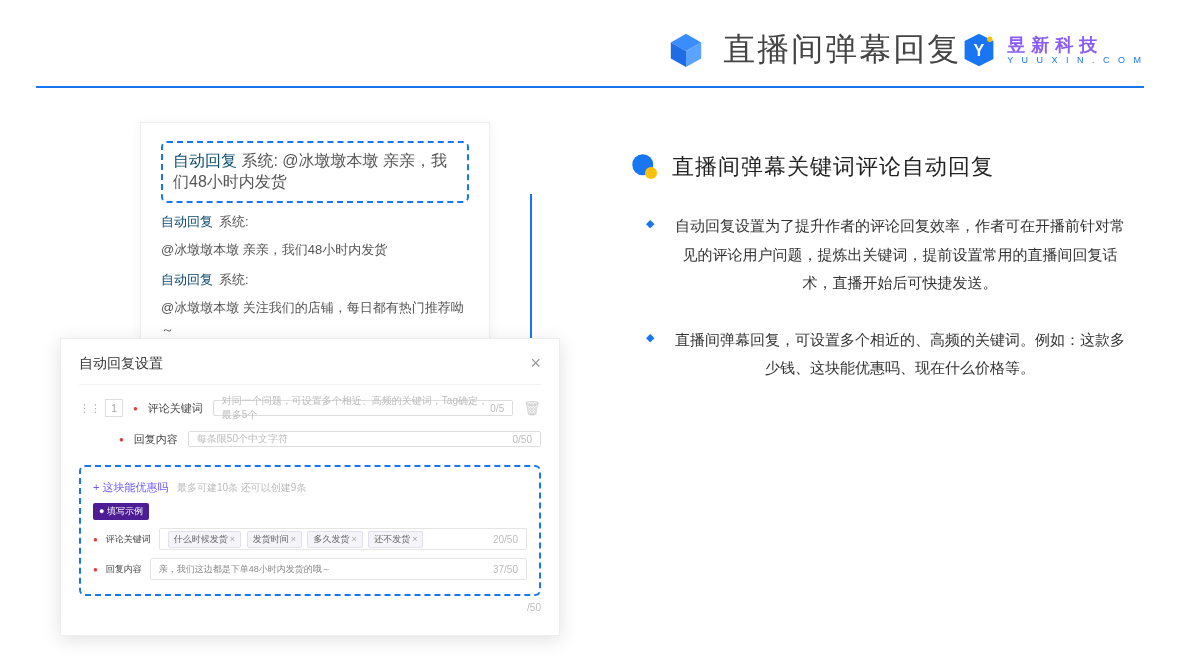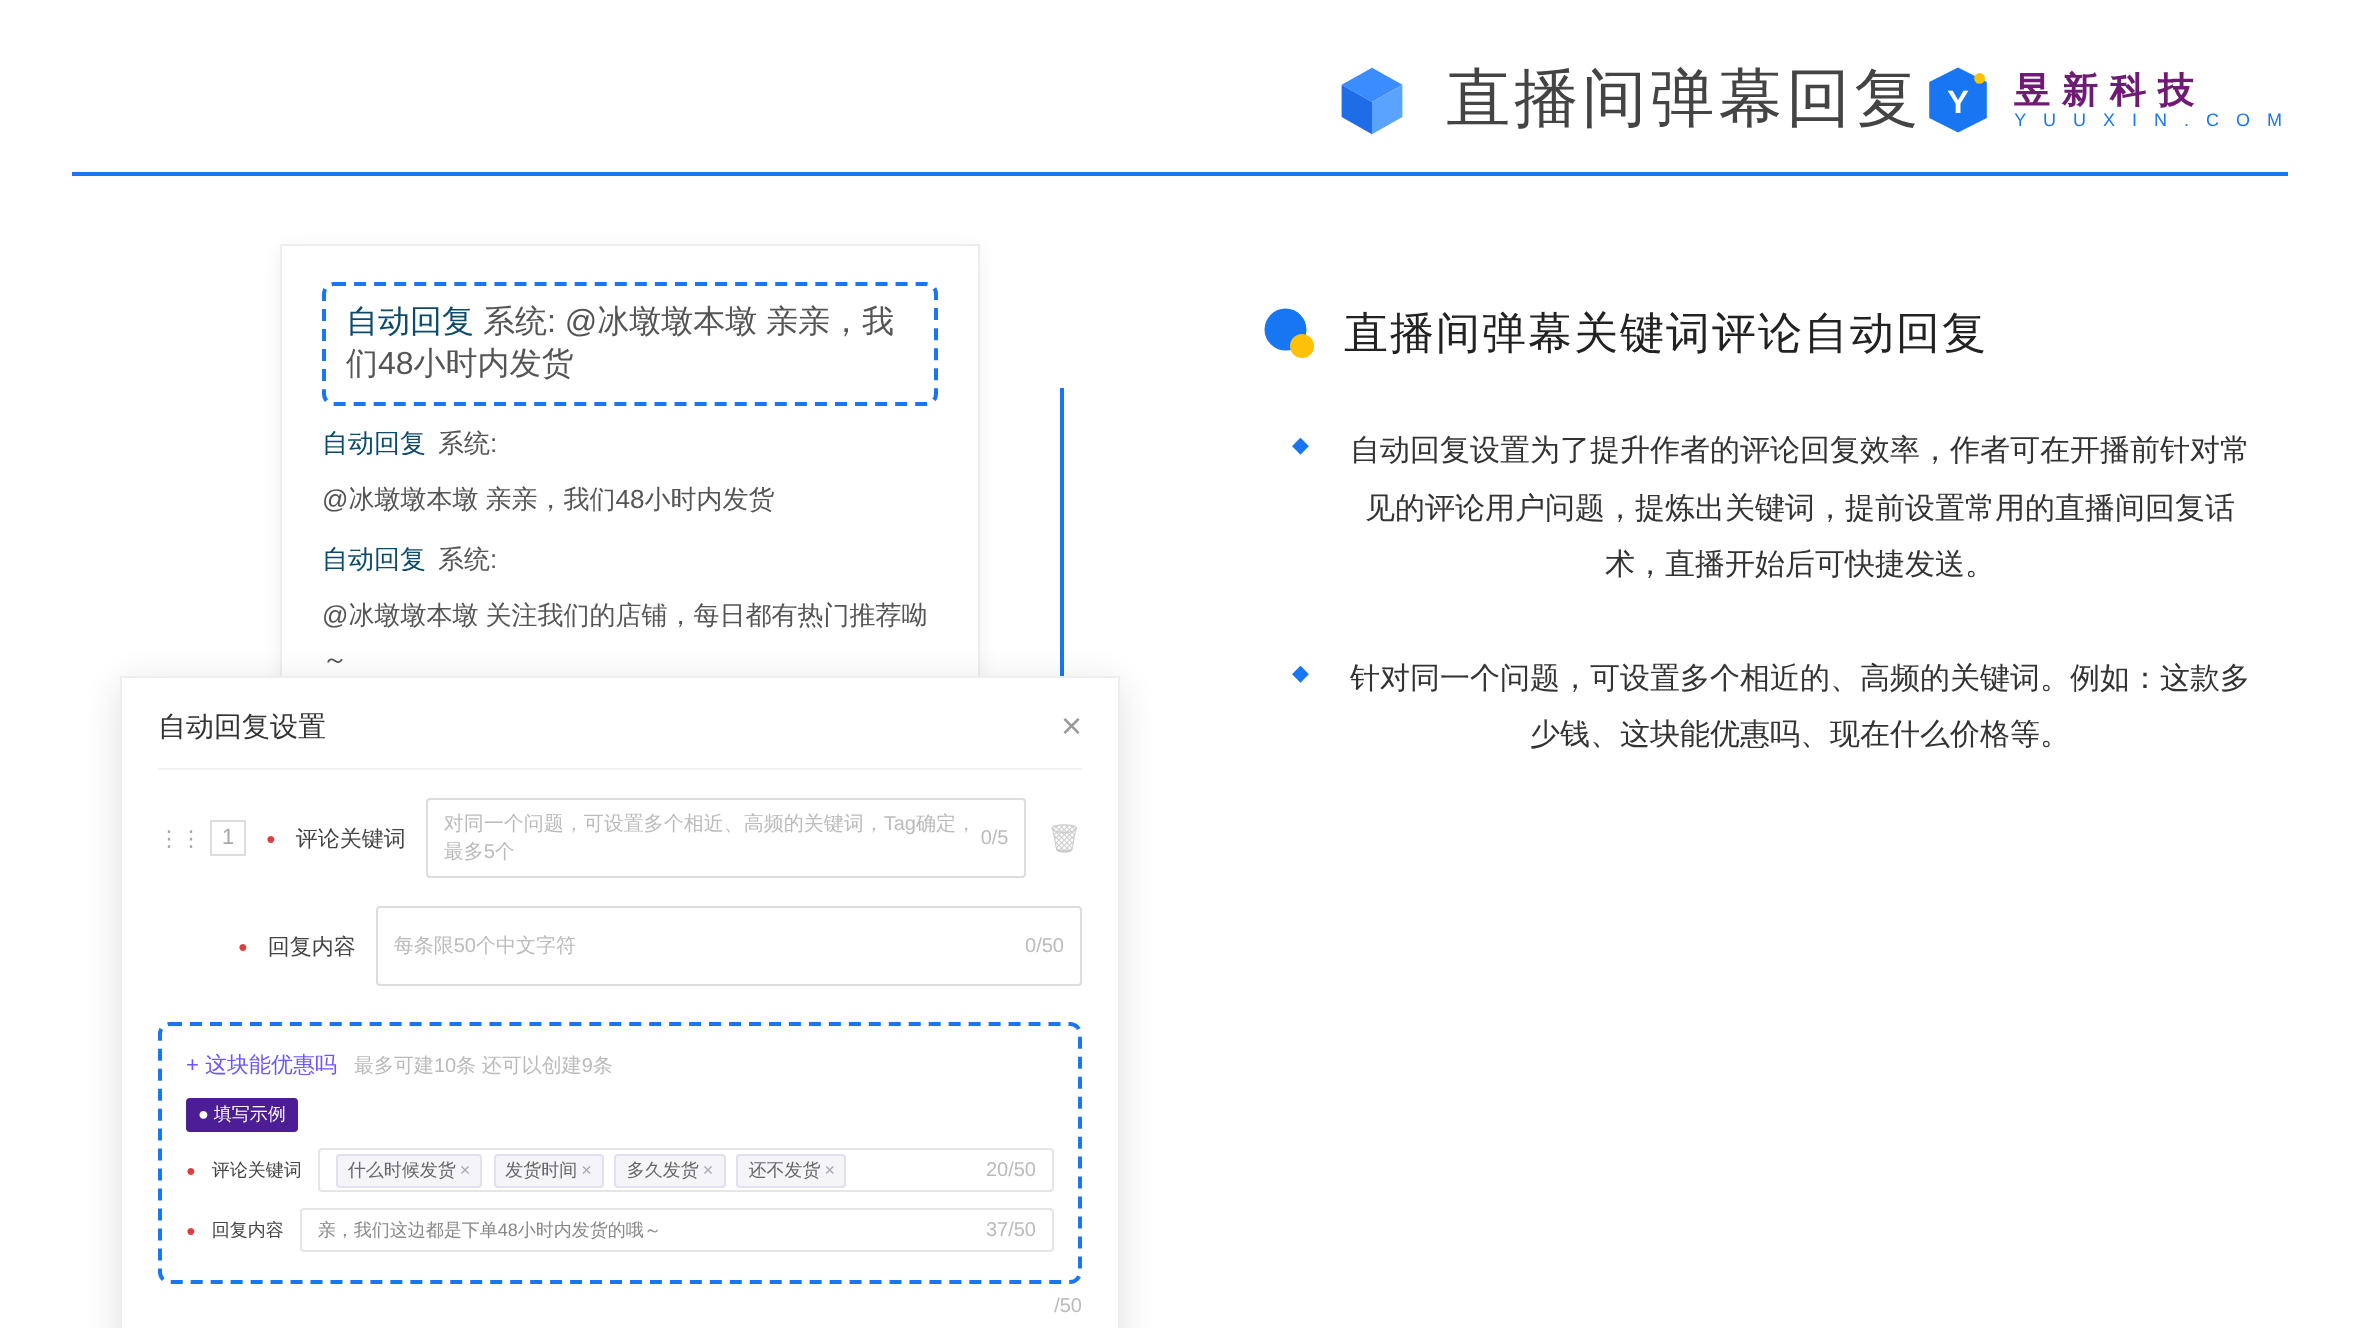--- a/index.html
+++ b/index.html
@@ -8,21 +8,21 @@
 
 .header { display:flex; justify-content:flex-end; align-items:center; padding:28px 36px 0 36px; }
 .header-left { display:flex; align-items:center; gap:18px; }
 .cube-icon { width:38px; height:38px; position:relative; }
 .cube-icon svg { width:100%; height:100%; }
 .page-title { font-size:32px; font-weight:400; color:#444; letter-spacing:2px; }
 .brand { display:flex; align-items:center; gap:10px; }
 .brand-mark { width:36px; height:36px; }
 .brand-mark svg { width:100%; height:100%; }
 .brand-text { display:flex; flex-direction:column; line-height:1; }
-.brand-cn { font-size:18px; color:#701a75; font-weight:bold; letter-spacing:6px; }
+.brand-cn { font-size:18px; color:#8b5cf6; font-weight:bold; letter-spacing:6px; }
 .brand-en { font-size:9px; color:#1976f2; letter-spacing:3px; margin-top:2px; }
 
 .hr { height:2px; background:#1976f2; margin:14px 36px 0 36px; }
 
 .body { display:flex; padding:34px 48px 0 120px; gap:60px; }
 .left-col { width:450px; position:relative; }
 .right-col { flex:1; padding-top:30px;text-align:center; }
 
 
 .card-comments { width:350px; border:1px solid #eee; background:#fff; box-shadow:0 2px 10px rgba(0,0,0,0.06); padding:16px 20px 30px 20px; margin-left:20px; position:relative; }
@@ -37,21 +37,21 @@
 
 
 .card-settings { position:absolute; top:216px; left:-60px; width:500px; background:#fff; border:1px solid #eee; box-shadow:0 4px 18px rgba(0,0,0,0.12); padding:14px 18px 22px 18px; }
 .settings-head { display:flex; justify-content:space-between; align-items:center; font-size:14px; padding-bottom:10px; border-bottom:1px solid #f2f2f2; }
 .close-x { color:#999; font-size:18px; cursor:pointer; }
 .row { display:flex; align-items:center; gap:10px; margin-top:14px; }
 .idx-box { display:flex; align-items:center; gap:4px; font-size:11px; color:#aaa; }
 .idx-n { display:inline-block; width:18px; height:18px; border:1px solid #ddd; text-align:center; line-height:16px; font-size:11px; }
 .dot-red { color:#e03e3e; font-size:8px; }
 .lbl { font-size:11px; color:#444; white-space:nowrap; }
-.inp { flex:1; border:1px solid #ddd; border-radius:2px; height:40px; padding:0 8px; font-size:10px; color:#bbb; display:flex; align-items:center; justify-content:space-between; }
+.inp { flex:1; border:1px solid #ddd; border-radius:2px; height:16px; padding:0 8px; font-size:10px; color:#bbb; display:flex; align-items:center; justify-content:space-between; }
 .cnt { color:#bbb; font-size:10px; }
 .trash { color:#ccc; font-size:14px; }
 
 .dashed-block { border:2px dashed #1976f2; border-radius:6px; margin-top:18px; padding:10px 12px 14px 12px; position:relative; }
 .add-link { color:#6b56ff; font-size:11px; }
 .add-hint { color:#bbb; font-size:10px; margin-left:4px; }
 .ex-badge { background:#4c1d95; color:#fff; font-size:9px; padding:2px 6px; border-radius:2px; display:inline-block; margin-top:8px; }
 .ex-row { display:flex; align-items:center; gap:8px; margin-top:8px; }
 .ex-inp { flex:1; border:1px solid #e5e5e5; border-radius:2px; height:22px; padding:0 8px; display:flex; align-items:center; justify-content:space-between; font-size:9px; color:#888; }
 .tag-token { display:inline-block; background:#f4f4f9; border:1px solid #e0e0ee; padding:1px 5px; margin-right:3px; border-radius:2px; font-size:9px; color:#666; }
@@ -192,16 +192,16 @@
       <span class="rt-icon">
         <svg viewBox="0 0 40 40">
             <circle cx="17" cy="17" r="14" fill="#1976f2"></circle>
             <circle cx="28" cy="28" r="8" fill="#ffc107"></circle>
           </svg>
       </span>
       <span class="rt-title">直播间弹幕关键词评论自动回复</span>
     </div>
     <ul class="bullets">
       <li>自动回复设置为了提升作者的评论回复效率，作者可在开播前针对常见的评论用户问题，提炼出关键词，提前设置常用的直播间回复话术，直播开始后可快捷发送。</li>
-      <li>针对同一个问题，可设置多个相近的、高频的关键词。例如：这款多少钱、这块能优惠吗、现在什么价格等。</li>
+      <li>直播间弹幕回复，可设置多个相近的、高频的关键词。例如：这款多少钱、这块能优惠吗、现在什么价格等。</li>
     </ul>
   </div>
 </div>
 
 </body></html>

